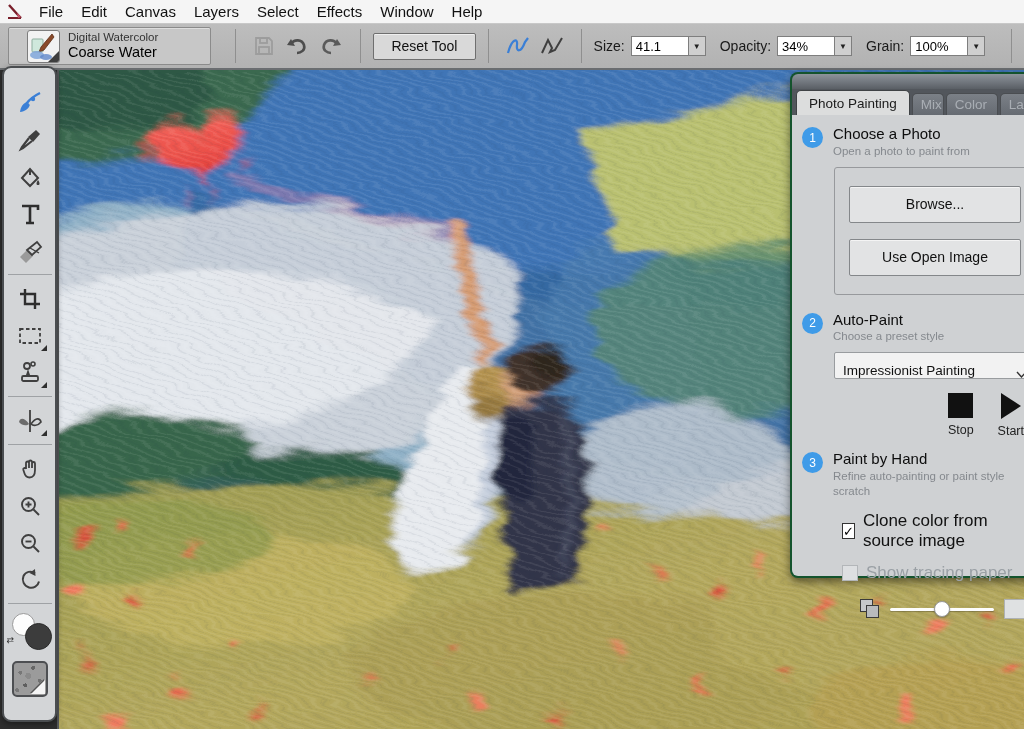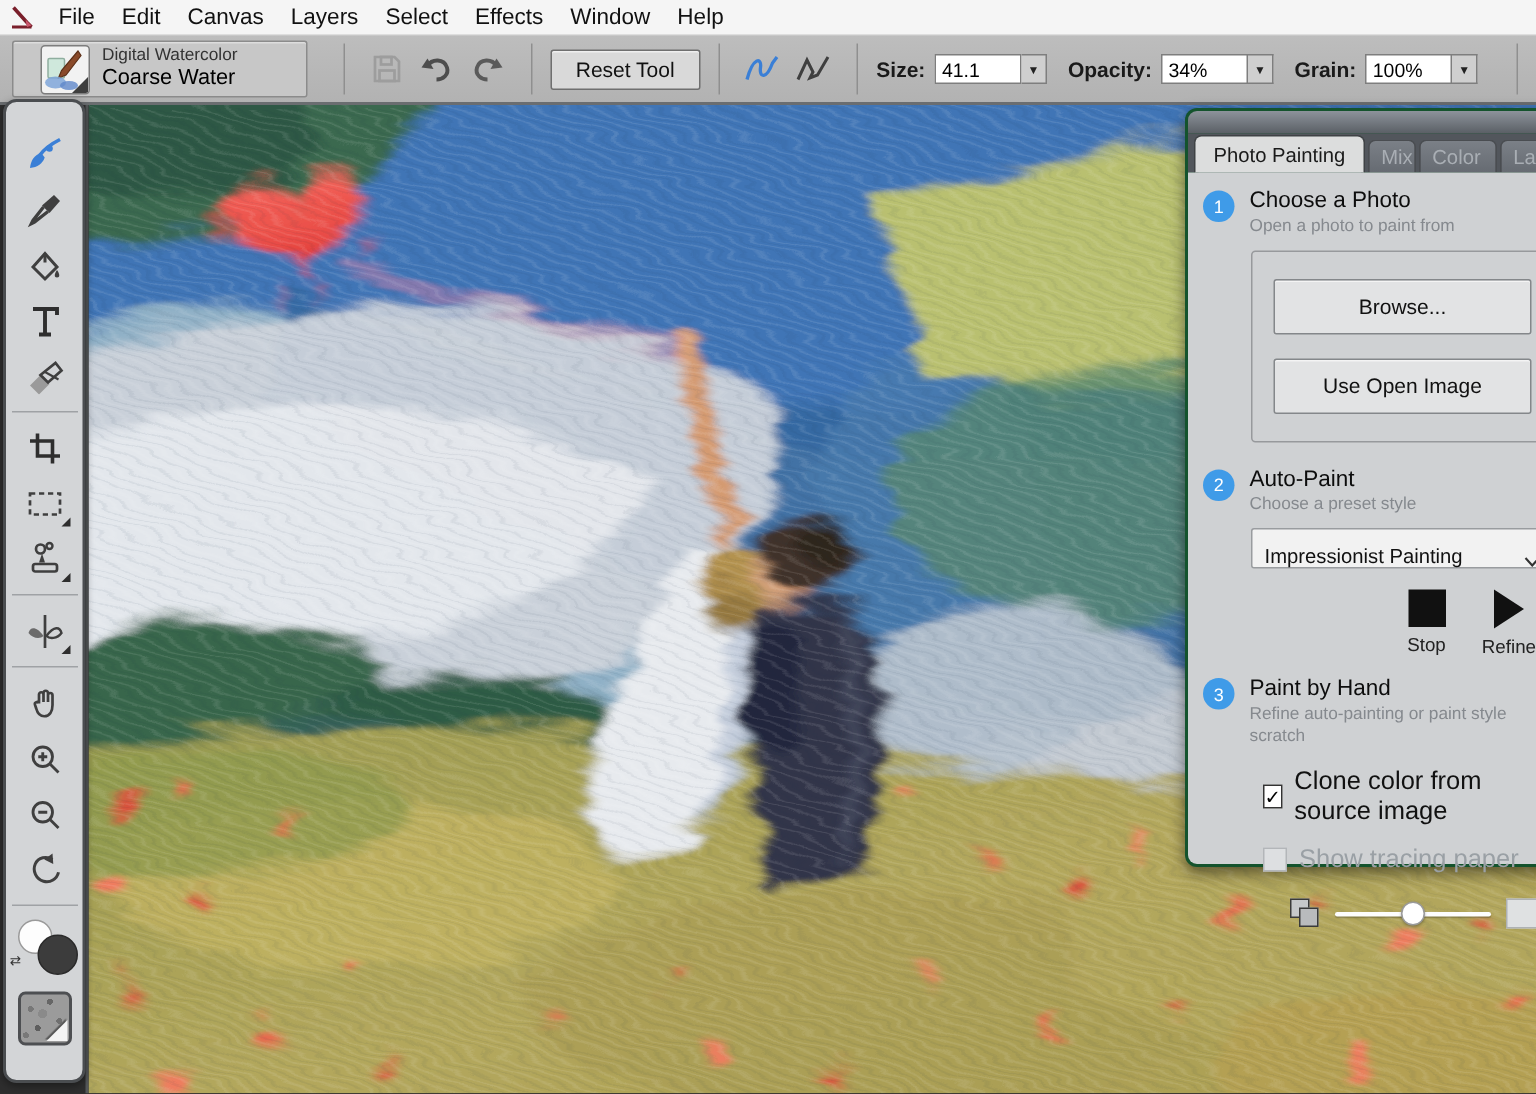--- a/index.html
+++ b/index.html
@@ -25,21 +25,21 @@
   .brush-thumb { width:33px; height:33px; background:#f2f2f2; border:1px solid #7d7d7d;
              border-radius:3px; position:relative; overflow:hidden; }
   .brush-texts { display:flex; flex-direction:column; line-height:1.15; }
   .brush-cat { font-size:11.5px; color:#333; }
   .brush-var { font-size:14.5px; color:#000; }
   .tb-sep { width:1px; height:34px; background:#8f8f8f; margin:0 12px; }
   .tb-iconbtn { width:30px; height:30px; display:flex; align-items:center; justify-content:center; margin:0 4px; }
   .reset-btn { width:126px; height:27px; background:#d9d9d9; border:1px solid #6f6f6f;
              border-radius:2px; font-size:14px; color:#111; box-shadow:inset 0 1px 0 #efefef; }
   .spin-group { display:flex; align-items:center; margin-right:14px; }
-  .spin-label { font-size:14px; color:#1a1a1a; margin-right:6px;font-weight:bold; }
+  .spin-label { font-size:14px; color:#1a1a1a; margin-right:6px; }
   .spin-field { width:58px; height:20px; background:#fff; border:1px solid #7e7e7e;
              font-size:13px; color:#000; padding:2px 4px; line-height:16px; }
   .spin-arrow { width:17px; height:20px; background:#cfcfcf; border:1px solid #7e7e7e; border-left:none;
              font-size:8px; color:#222; display:flex; align-items:center; justify-content:center; }
 
   
   .canvas-wrap { position:absolute; left:57px; top:70px; width:967px; height:659px;
              border-left:2px solid #55585a; overflow:hidden; }
   .canvas-wrap svg { display:block; }
 
@@ -486,21 +486,21 @@
           <path d="M1 1 L5.5 6 L10 1" fill="none" stroke="#333" stroke-width="1.4"></path>
         </svg>
       </div>
       <div class="transport">
         <div class="transport-btn">
           <div class="stop-glyph"></div>
           <span class="transport-label">Stop</span>
         </div>
         <div class="transport-btn">
           <div class="start-glyph"></div>
-          <span class="transport-label">Refine</span>
+          <span class="transport-label">Start</span>
         </div>
       </div>
 
       <div class="step-head" style="margin-top:12px">
         <div class="step-circle">3</div>
         <div>
           <div class="step-title">Paint by Hand</div>
           <div class="step-sub">Refine auto-painting or paint style scratch</div>
         </div>
       </div>

